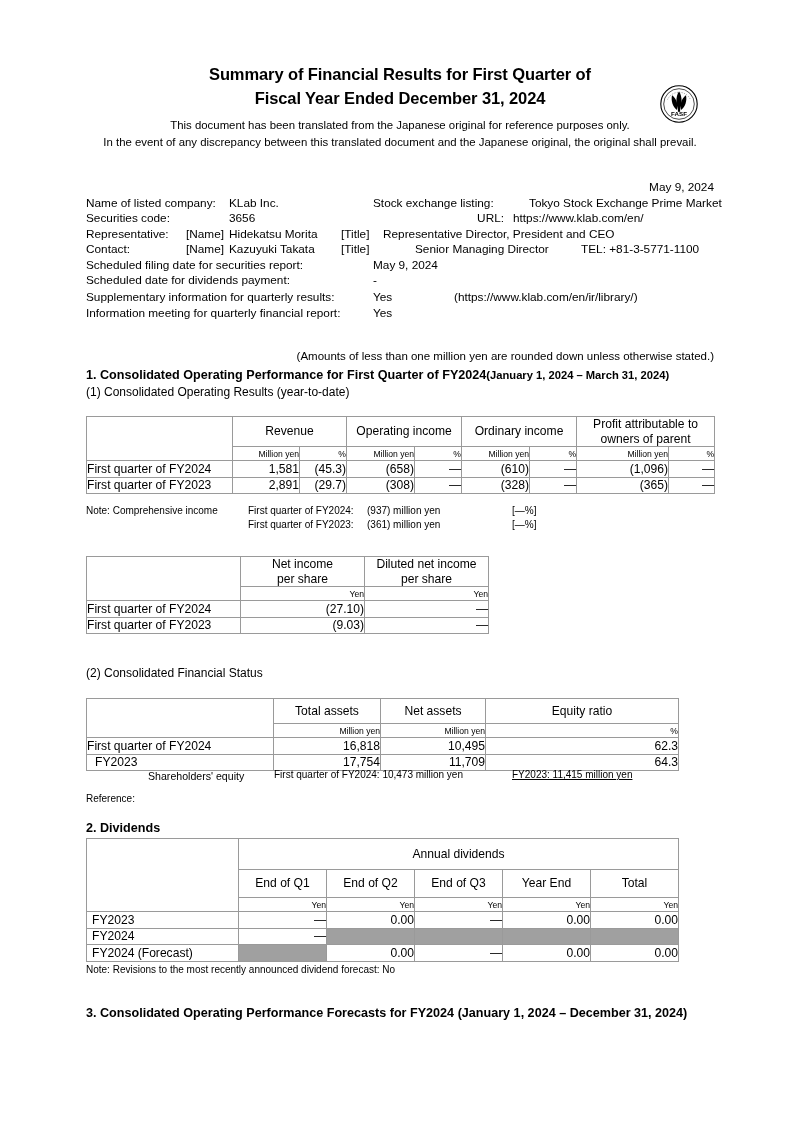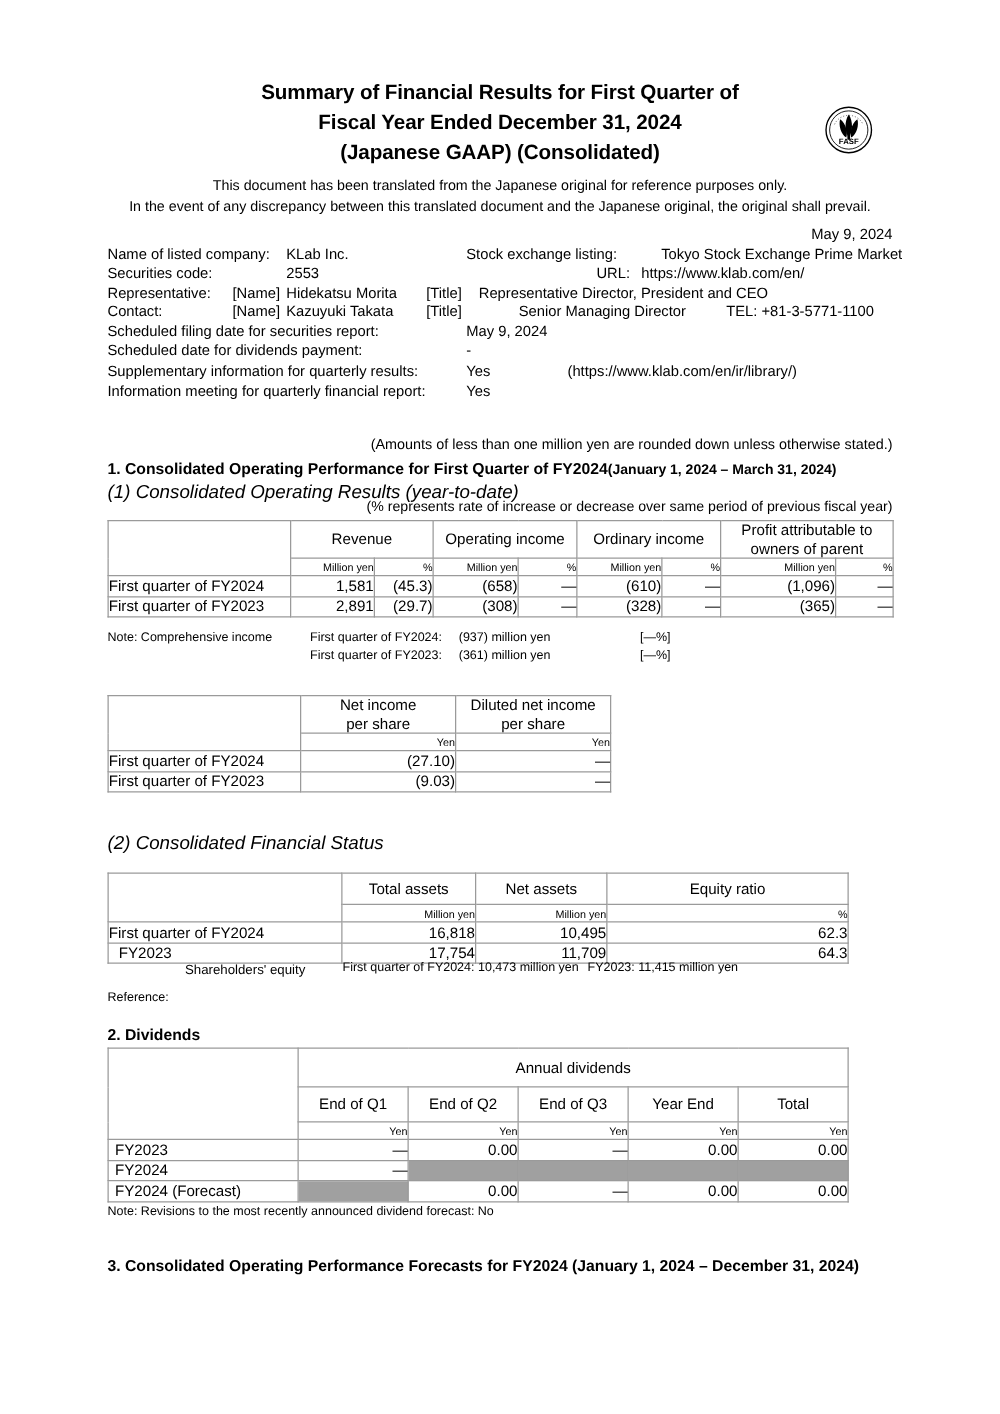--- a/index.html
+++ b/index.html
@@ -23,21 +23,21 @@
   
   .date-right { position:absolute; left:86px; top:180px; width:628px; text-align:right; font-size:11.8px; }
   .info { position:absolute; left:86px; top:196px; width:632px; font-size:11.8px; }
   .info .row { position:relative; height:15.4px; white-space:nowrap; }
   .info .c { position:absolute; top:0; }
 
   
   .rounded-note { position:absolute; left:86px; top:350px; width:628px; text-align:right; font-size:11.5px; }
   .h-sec { position:absolute; font-size:12.6px; font-weight:bold; white-space:nowrap; }
   .h-sec .paren { font-size:11.2px; font-weight:bold; }
-  .h-sub { position:absolute; font-size:15px; white-space:nowrap;font-style:italic; }
+  .h-sub { position:absolute; font-size:12px; white-space:nowrap; }
   .pct-note { position:absolute; left:86px; top:400px; width:628px; text-align:right; font-size:11.3px; }
 
   
   table.fin { position:absolute; border-collapse:collapse; table-layout:fixed; }
   table.fin td, table.fin th {
     border:1px solid #9a9a9a;
     padding:0; margin:0;
     font-weight:normal;
     vertical-align:middle;
     background:#ffffff;
@@ -57,21 +57,20 @@
   .para { position:absolute; left:86px; width:624px; font-size:12.0px; line-height:19px; }
 </style>
 </head>
 <body>
 
 <div class="page">
 
   <div class="title-block">
     <div class="title-line">Summary of Financial Results for First Quarter of</div>
     <div class="title-line">Fiscal Year Ended December 31, 2024</div>
-    <div class="title-line">(Japanese GAAP) (Consolidated)</div>
     <div class="subnote first">This document has been translated from the Japanese original for reference purposes only.</div>
     <div class="subnote">In the event of any discrepancy between this translated document and the Japanese original, the original shall prevail.</div>
   </div>
 
   <div class="seal">
     <svg width="40" height="40" viewBox="0 0 40 40" xmlns="http://www.w3.org/2000/svg">
       <circle cx="20" cy="20" r="18.2" fill="#ffffff" stroke="#000000" stroke-width="1.1"></circle>
       <circle cx="20" cy="20" r="15.3" fill="#ffffff" stroke="#000000" stroke-width="0.7"></circle>
 
       <path d="M8.6 15.5 A12.6 12.6 0 0 1 31.4 15.5" fill="none" stroke="#000" stroke-width="0.45" stroke-dasharray="0.9 1.5"></path>
@@ -92,21 +91,21 @@
 
     <div class="row">
       <span class="c" style="left:0px;">Name of listed company:</span>
       <span class="c" style="left:143px;">KLab Inc.</span>
       <span class="c" style="left:287px;">Stock exchange listing:</span>
       <span class="c" style="left:427px;margin-left:16px;">Tokyo Stock Exchange Prime Market</span>
     </div>
 
     <div class="row">
       <span class="c" style="left:0px;">Securities code:</span>
-      <span class="c" style="left:143px;">2553</span>
+      <span class="c" style="left:143px;">3656</span>
       <span class="c" style="left:418px; transform:translateX(-100%);">URL:</span>
       <span class="c" style="left:427px;">https://www.klab.com/en/</span>
     </div>
 
     <div class="row">
       <span class="c" style="left:0px;">Representative:</span>
       <span class="c" style="left:100px;">[Name]</span>
       <span class="c" style="left:143px;">Hidekatsu Morita</span>
       <span class="c" style="left:255px;">[Title]</span>
       <span class="c" style="left:297px;">Representative Director, President and CEO</span>
@@ -142,21 +141,20 @@
       <span class="c" style="left:287px;">Yes</span>
     </div>
   </div>
 
   <div class="rounded-note">(Amounts of less than one million yen are rounded down unless otherwise stated.)</div>
 
   <div class="h-sec" style="left:86px; top:368px;">
     <span>1. Consolidated Operating Performance for First Quarter of FY2024</span><span class="paren">(January 1, 2024 – March 31, 2024)</span>
   </div>
   <div class="h-sub" style="left:86px; top:385px;">(1) Consolidated Operating Results (year-to-date)</div>
-  <div class="pct-note">(% represents rate of increase or decrease over same period of previous fiscal year)</div>
 
   <table class="fin" style="left:86px; top:416px; width:628px;">
     <colgroup>
       <col style="width:146px;">
         <col style="width:67px;">
         <col style="width:47px;">
       <col style="width:68px;">
         <col style="width:47px;">
         <col style="width:68px;">
       <col style="width:47px;">
@@ -284,21 +282,21 @@
         <td class="num">17,754</td>
         <td class="num">11,709</td>
         <td class="num">64.3</td>
       </tr>
     </tbody>
   </table>
 
   <div class="note" style="left:86px; top:793px;">Reference:</div>
   <div class="note note-sm" style="left:148px; top:770px;">Shareholders' equity</div>
   <div class="note" style="left:274px; top:769px;">First quarter of FY2024:  10,473 million yen</div>
-  <div class="note" style="left:470px; top:769px;">FY2023: 11,415 million yen</div>
+  <div class="note" style="left:512px; top:769px;text-decoration:underline;">FY2023: 11,415 million yen</div>
 
   <div class="h-sec" style="left:86px; top:821px;">2. Dividends</div>
 
   <table class="fin" style="left:86px; top:838px; width:592px;">
     <colgroup>
       <col style="width:152px;">
         <col style="width:88px;">
         <col style="width:88px;">
       <col style="width:88px;">
         <col style="width:88px;">

